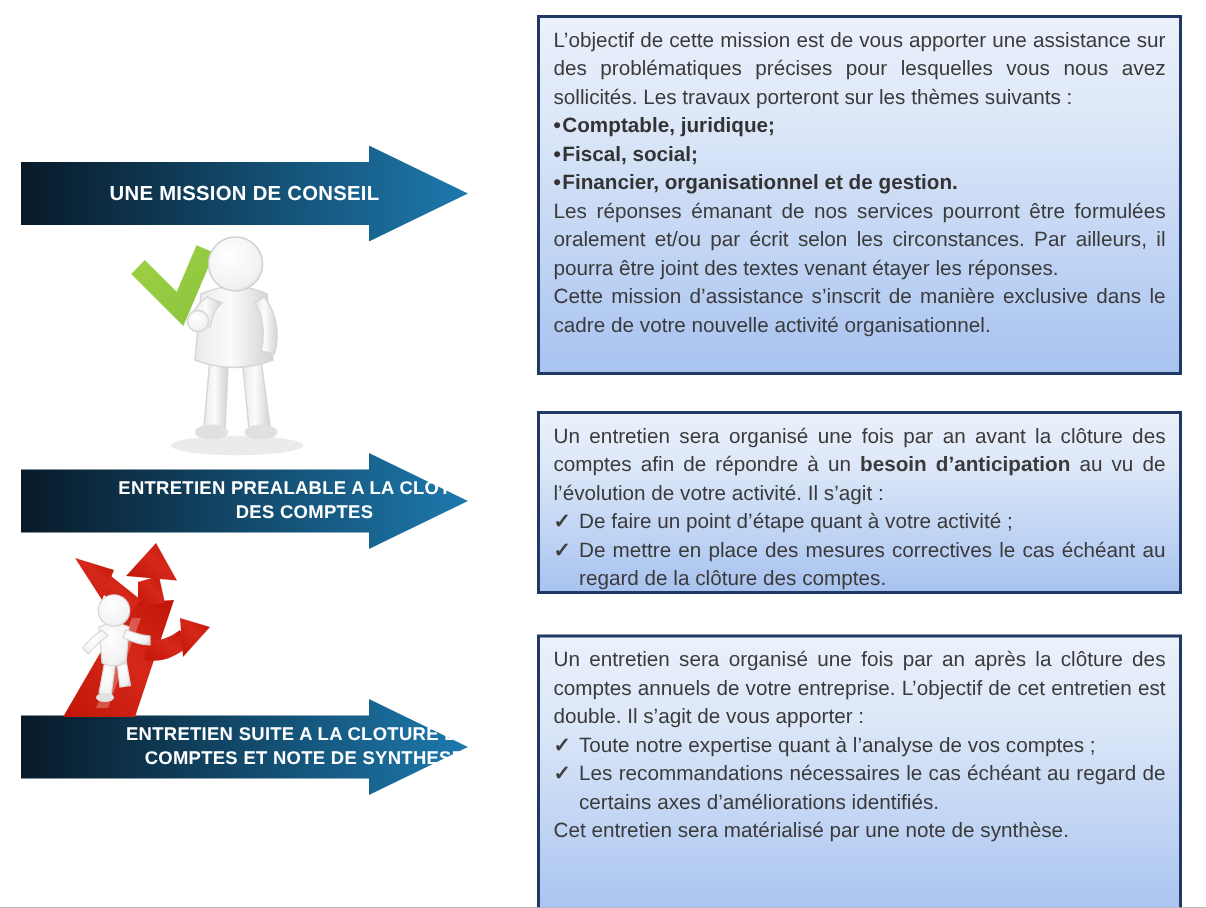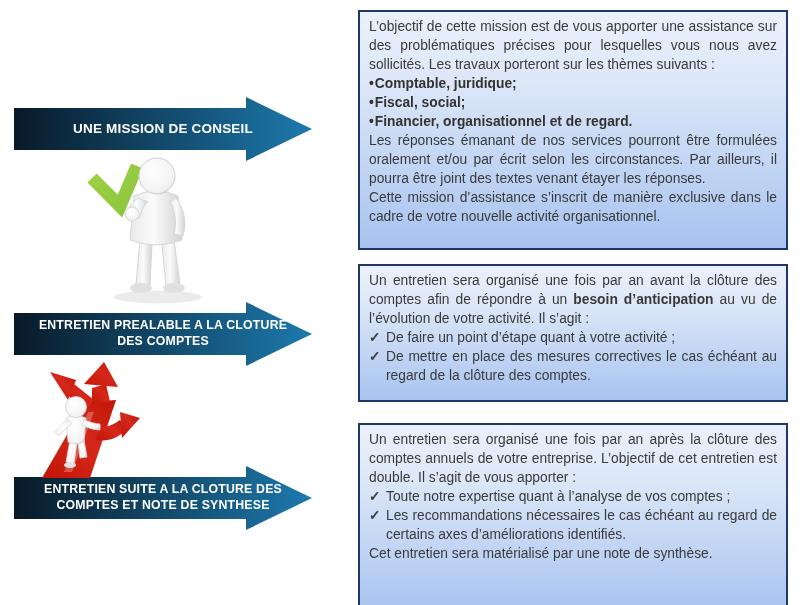--- a/index.html
+++ b/index.html
@@ -26,36 +26,36 @@
   .arrow-3{top:466px;}
   .arrow svg{position:absolute;left:0;top:0;width:100%;height:100%;}
   .arrow-label{
     position:absolute;left:0;top:0;width:100%;height:100%;
     display:flex;align-items:center;justify-content:center;
     color:#ffffff;font-weight:bold;text-align:center;line-height:1.3;
     letter-spacing:.2px;
   }
   .arrow-label span{max-width:272px;display:block;}
   .arrow-1 .arrow-label{font-size:13.5px;}
-  .arrow-2 .arrow-label,.arrow-3 .arrow-label{font-size:12.3px;}
+  .arrow-2 .arrow-label,.arrow-3 .arrow-label{font-size:12.3px;padding-left:40px;}
   
   .clipart{position:absolute;}
   .clipart-check{left:70px;top:156px;width:190px;height:150px;}
   .clipart-cross{left:18px;top:356px;width:195px;height:124px;}
   .clipart svg{width:100%;height:100%;display:block;}
   
   .textbox{
     position:absolute;left:358px;width:430px;box-sizing:border-box;
     border:2px solid var(--box-border);
     background:linear-gradient(180deg,var(--box-top) 0%,#dce7f8 30%,var(--box-bottom) 100%);
     padding:5px 9px 4px 9px;
     color:var(--ink);font-size:13.8px;line-height:19px;text-align:justify;
   }
   .box-1{top:10px;height:240px;}
-  .box-2{top:264px;height:138px;}
+  .box-2{top:274px;height:122px;}
   .box-3{top:423px;height:191px;}
   .para{margin:0;}
   .para.bullet{text-align:left;font-weight:bold;color:#333333;}
   .para.bullet .marker{margin-right:1px;}
   .para.check{display:flex;text-align:justify;}
   .para.check .marker{flex:none;width:17px;font-weight:bold;color:#3f3f3f;}
   .para.check .ctext{flex:1;}
   .b{font-weight:bold;}
 </style>
 </head>
@@ -172,21 +172,21 @@
         <path d="M66,64 C72,66 78,68 82,68 L82,74 C76,74 70,72 64,69 Z" fill="url(#headG2)" stroke="#d8d8d8" stroke-width="0.8"></path>
         <circle cx="58" cy="51" r="10.5" fill="url(#headG2)" stroke="#d2d2d2" stroke-width="0.8"></circle>
       </g>
     </svg>
   </div>
 
   <div class="textbox box-1">
       <div class="para text"><span>L’objectif de cette mission est de vous apporter une assistance sur des problématiques précises pour lesquelles vous nous avez sollicités. Les travaux porteront sur les thèmes suivants :</span></div>
       <div class="para bullet"><span class="marker">•</span><span class="b">Comptable, juridique;</span></div>
       <div class="para bullet"><span class="marker">•</span><span class="b">Fiscal, social;</span></div>
-      <div class="para bullet"><span class="marker">•</span><span class="b">Financier, organisationnel et de regard.</span></div>
+      <div class="para bullet"><span class="marker">•</span><span class="b">Financier, organisationnel et de gestion.</span></div>
       <div class="para text"><span>Les réponses émanant de nos services pourront être formulées oralement et/ou par écrit selon les circonstances. Par ailleurs, il pourra être joint des textes venant étayer les réponses.</span></div>
       <div class="para text"><span>Cette mission d’assistance s’inscrit de manière exclusive dans le cadre de votre nouvelle activité organisationnel.</span></div>
     </div>
   <div class="textbox box-2">
       <div class="para text"><span>Un entretien sera organisé une fois par an avant la clôture des comptes afin de répondre à un </span><span class="b">besoin d’anticipation</span><span> au vu de l’évolution de votre activité. Il s’agit :</span></div>
       <div class="para check">
         <span class="marker">✓</span>
         <span class="ctext"><span>De faire un point d’étape quant à votre activité ;</span></span>
       </div>
       <div class="para check">

